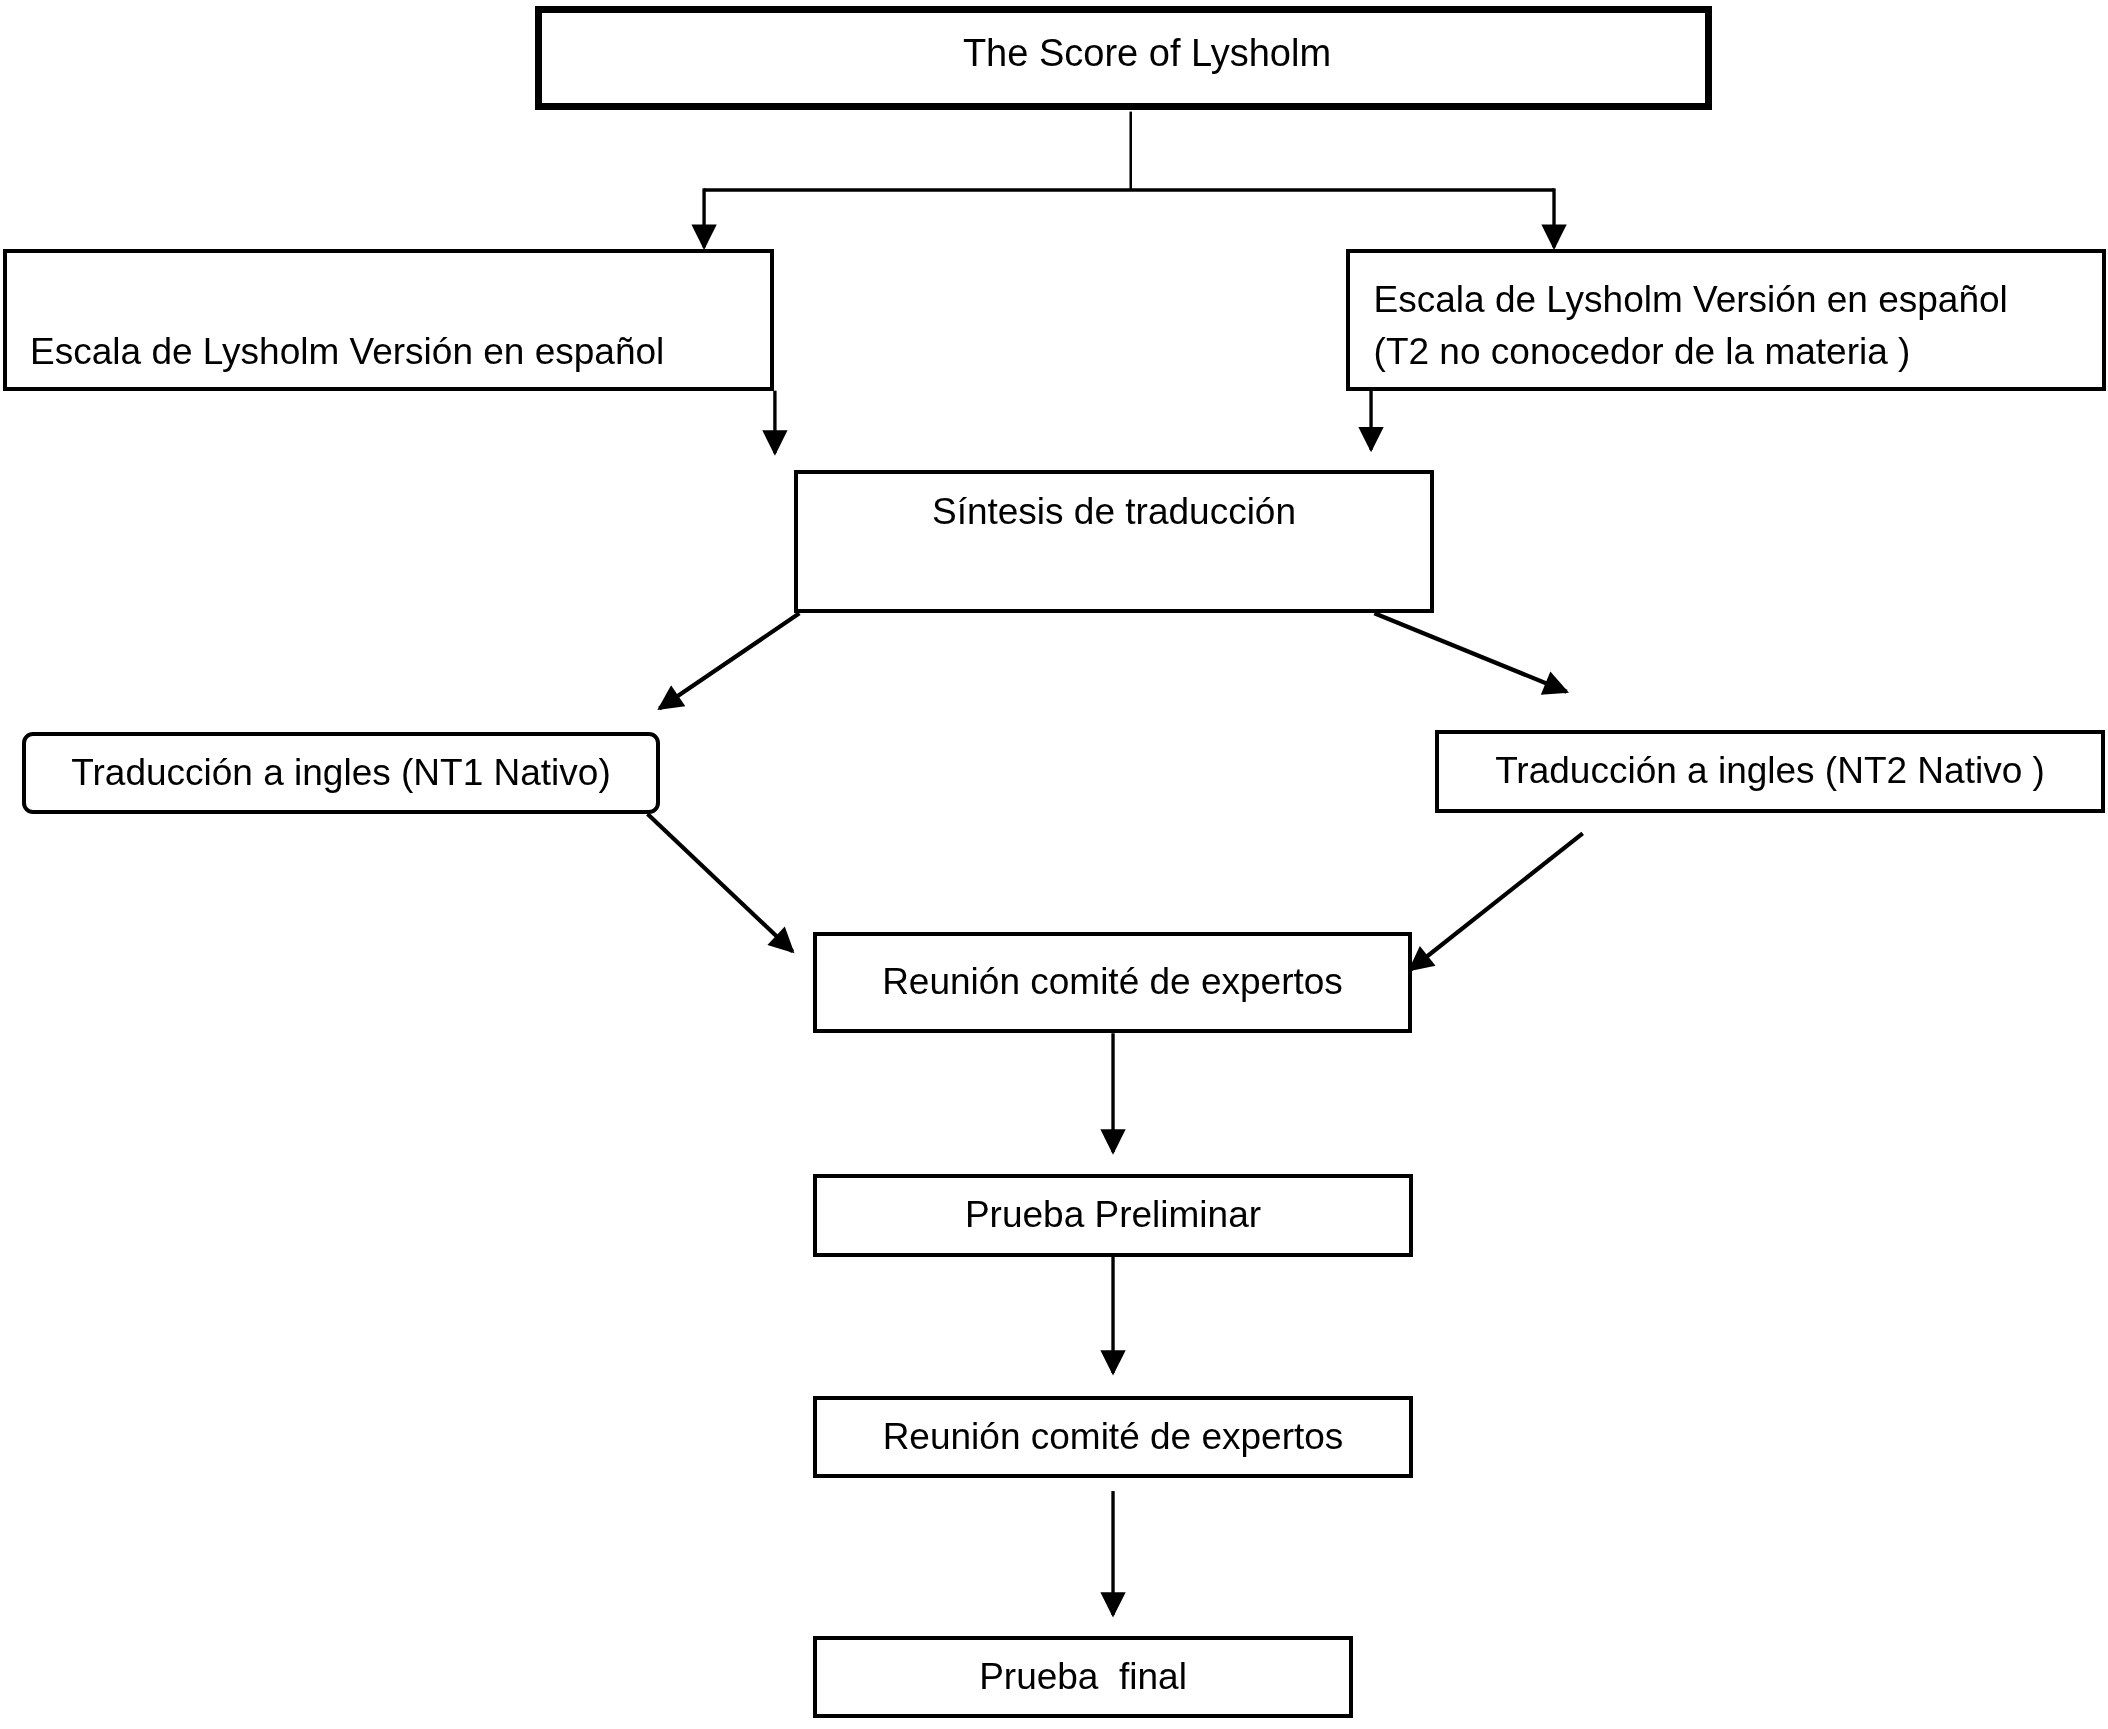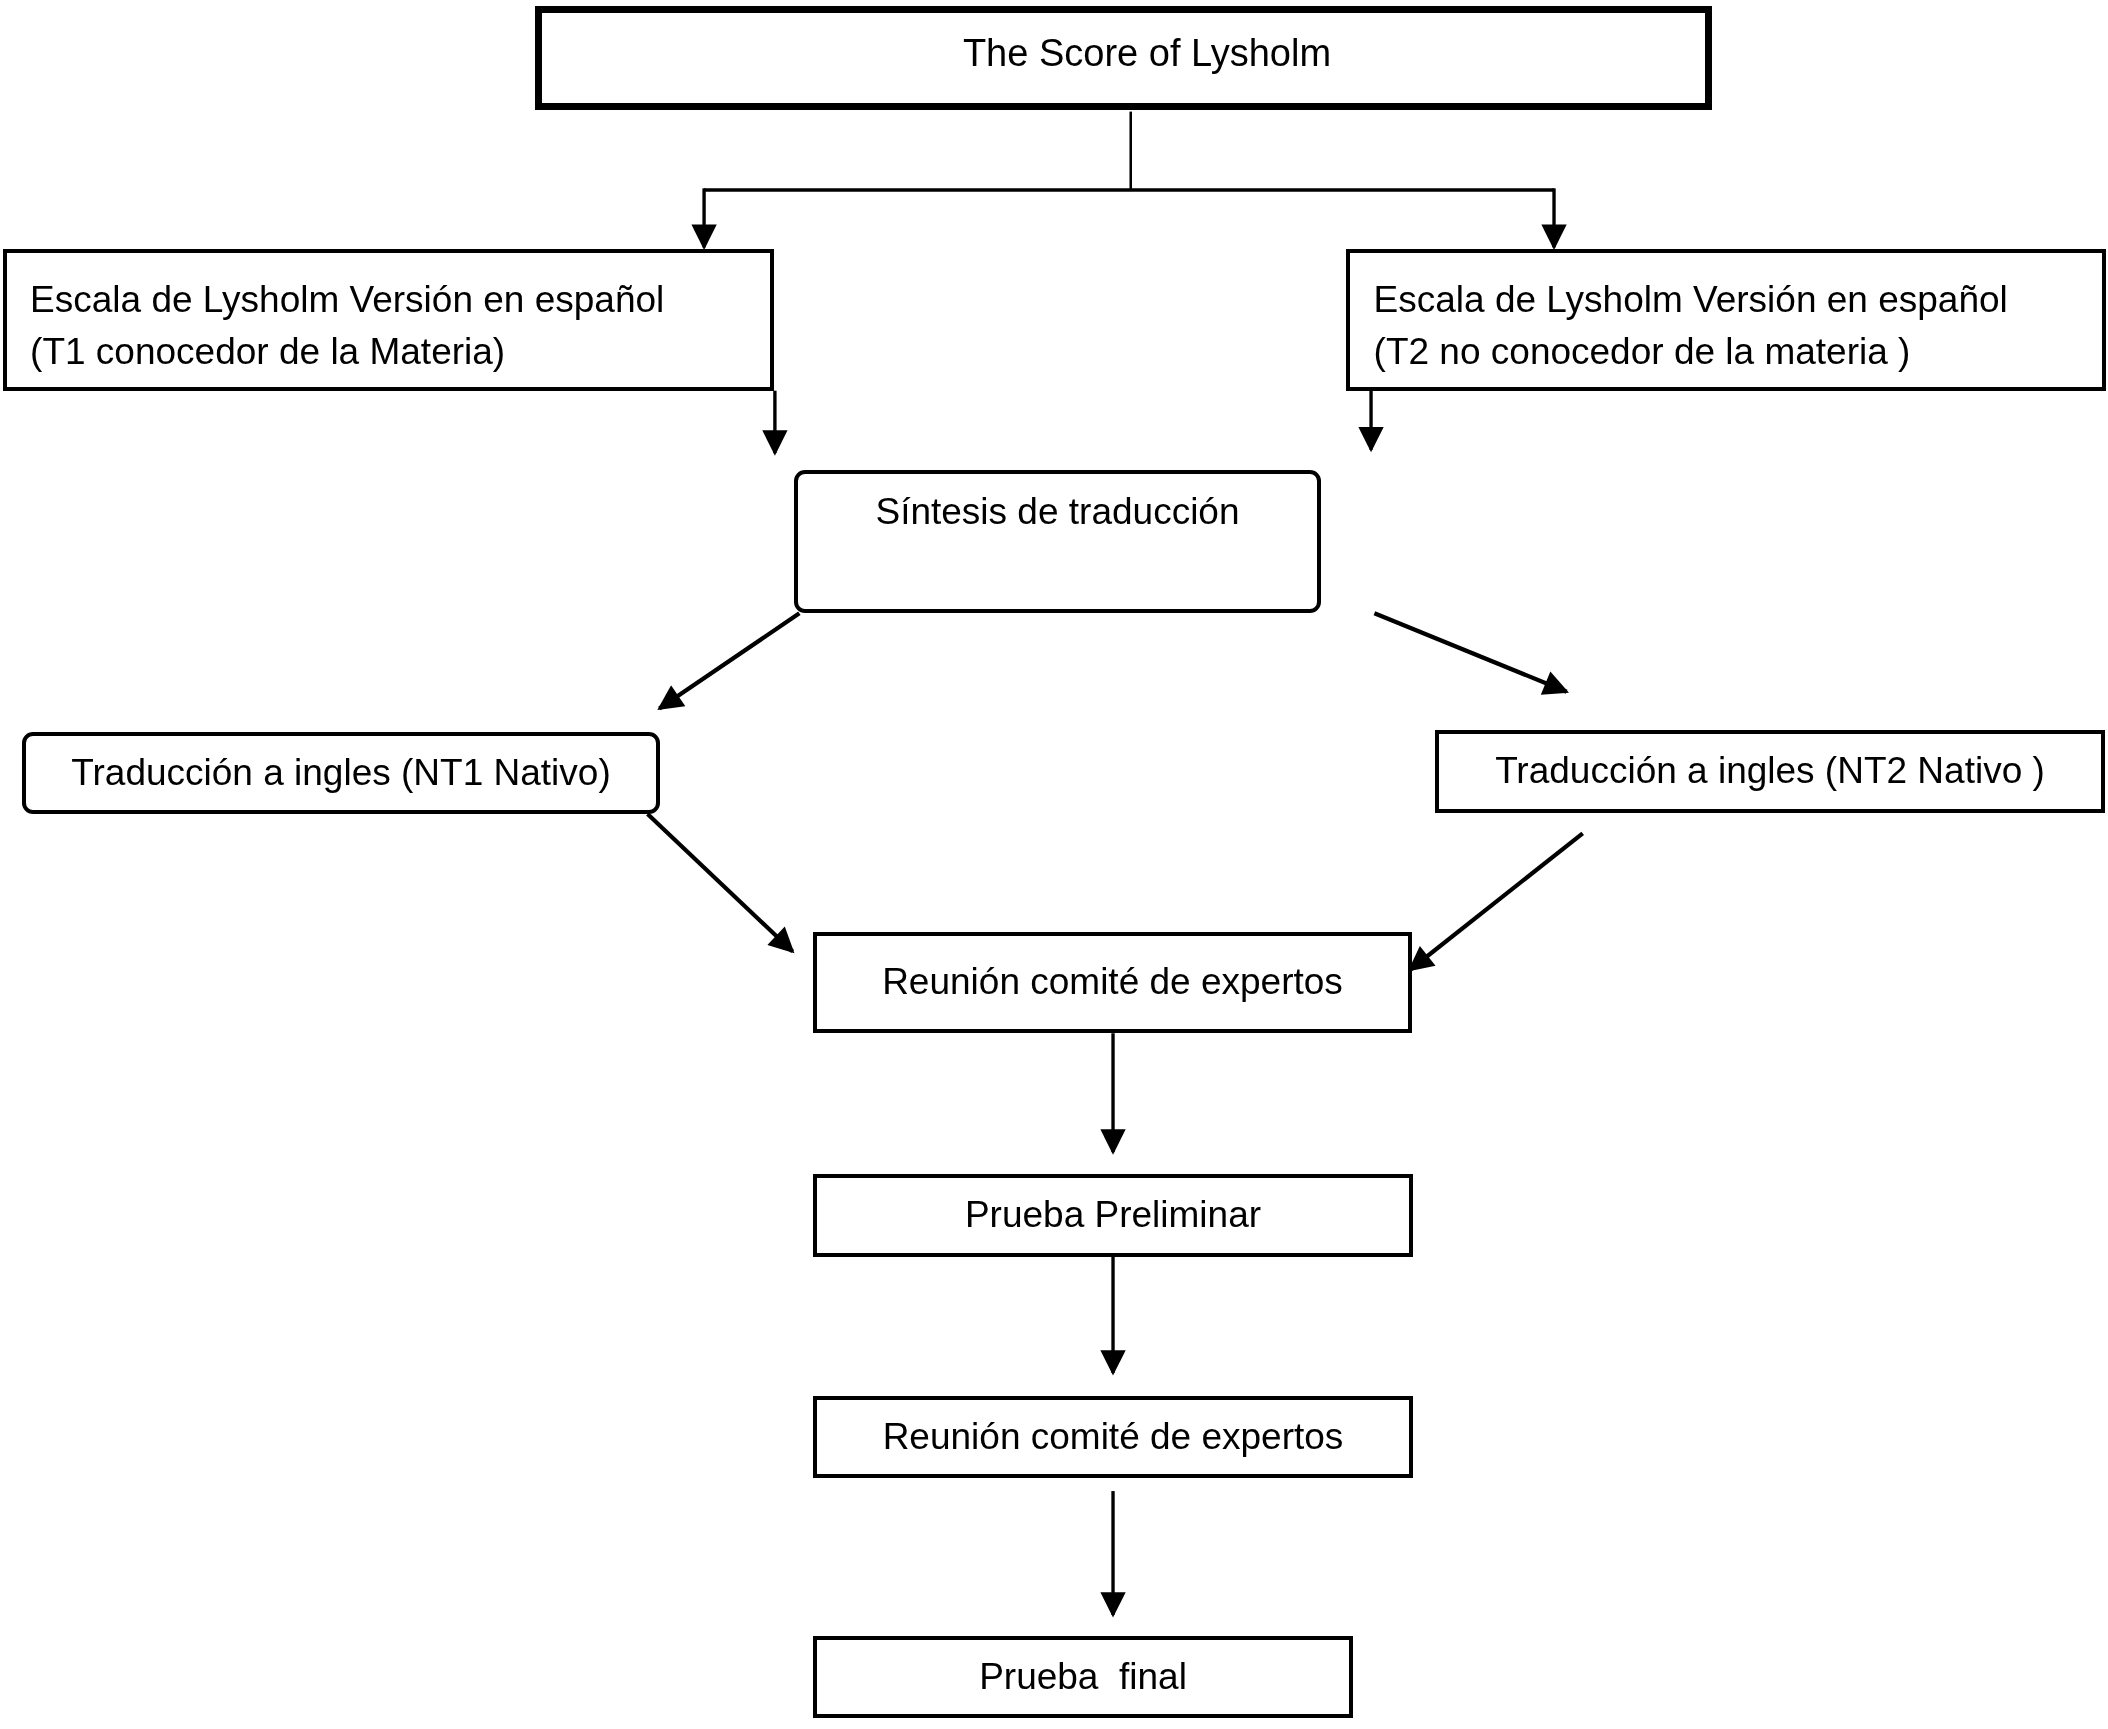--- a/index.html
+++ b/index.html
@@ -77,29 +77,28 @@
     <line x1="1320" y1="1490" x2="1320" y2="1628" stroke="#000000" stroke-width="4" marker-end="url(#ah)"></line>
     <line x1="1320" y1="1768" x2="1320" y2="1915" stroke="#000000" stroke-width="4" marker-end="url(#ah)"></line>
   </svg>
 
   <div class="box title-box" style="left:535px; top:5.9px; width:1177px; height:104px;padding-left:47px;">
     <span class="lbl">The Score of Lysholm</span>
   </div>
 
   <div class="box left-text" style="left:2.5px; top:249px; width:771px; height:142px;">
     <span class="lbl">Escala de Lysholm Versión en español</span>
-    <span class="lbl">(T1 conocedor de la Materia)</span>
   </div>
 
   <div class="box left-text" style="left:1346px; top:249px; width:760px; height:142px;">
     <span class="lbl">Escala de Lysholm Versión en español</span>
     <span class="lbl">(T2 no conocedor de la materia )</span>
   </div>
 
-  <div class="box top-text" style="left:794px; top:470px; width:527px; height:143px;border-radius:11px;">
+  <div class="box top-text" style="left:794px; top:470px; width:640px; height:143px;">
     <span class="lbl">Síntesis de traducción</span>
   </div>
 
   <div class="box" style="left:22px; top:732px; width:638px; height:82px;border-radius:11px;">
     <span class="lbl">Traducción a ingles (NT1 Nativo)</span>
   </div>
 
   <div class="box" style="left:1435px; top:730px; width:670px; height:83px;">
     <span class="lbl">Traducción a ingles (NT2 Nativo )</span>
   </div>

